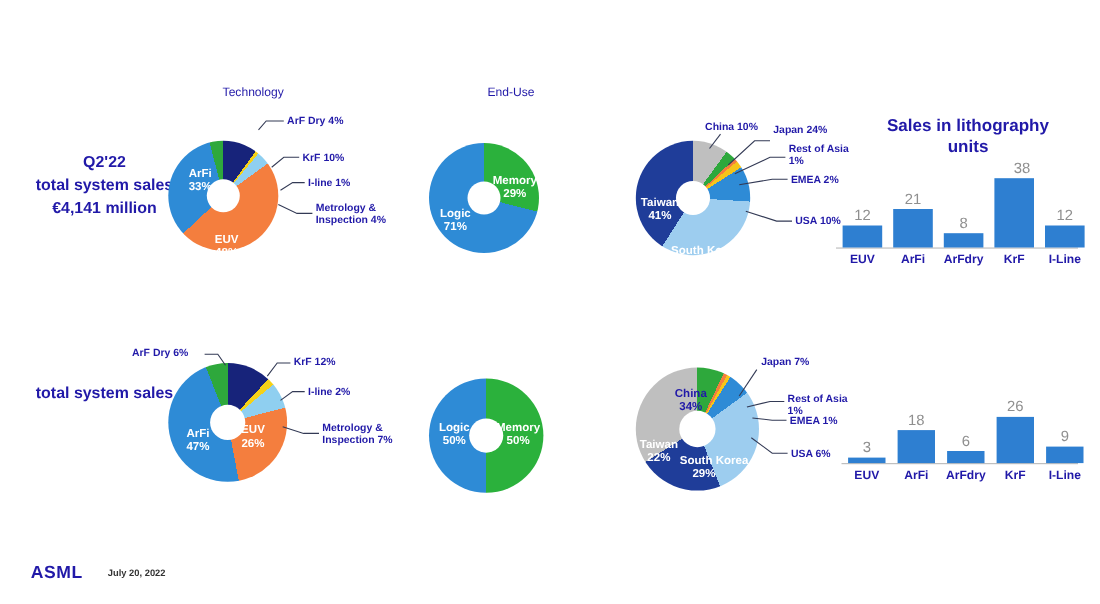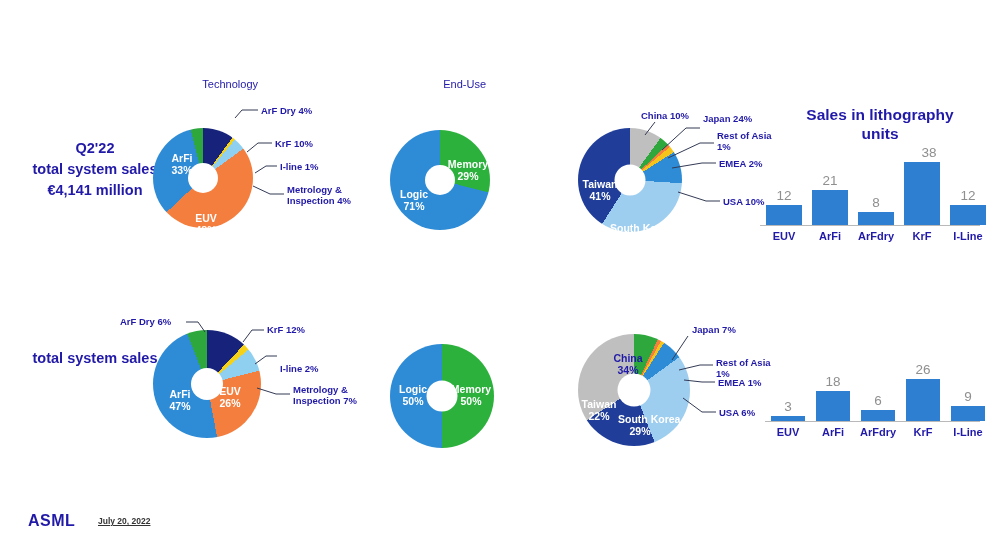--- a/index.html
+++ b/index.html
@@ -67,21 +67,21 @@
     text-align:center;white-space:nowrap;
   }
 
   
   .footer-logo{
     position:absolute;left:28px;top:512px;
     font-size:16px;font-weight:bold;color:#2119a8;letter-spacing:0.5px;
   }
   .footer-date{
     position:absolute;left:98px;top:516px;
-    font-size:8.5px;font-weight:bold;color:#333333;text-decoration:underline;
+    font-size:8.5px;font-weight:bold;color:#333333;
   }
 </style>
 </head>
 <body>
 
 <div class="slide">
 
 
   <div class="col-head head-tech">Technology</div>
   <div class="col-head head-end">End-Use</div>
@@ -212,21 +212,21 @@
     <span>EUV</span><br><span>26%</span>
   </div>
   <svg class="leader-svg" style="left:0;top:0;width:400px;height:500px;">
     <polyline points="205,332 198,322 186,322" fill="none" stroke="#333a55" stroke-width="1"></polyline>
     <polyline points="243,342 252,330 264,330" fill="none" stroke="#333a55" stroke-width="1"></polyline>
     <polyline points="255,364 266,356 277,356" fill="none" stroke="#333a55" stroke-width="1"></polyline>
     <polyline points="257,388 276,394 290,394" fill="none" stroke="#333a55" stroke-width="1"></polyline>
   </svg>
   <div class="callout" style="left:120px;top:316px;">ArF Dry 6%</div>
   <div class="callout" style="left:267px;top:324px;">KrF 12%</div>
-  <div class="callout" style="left:280px;top:351px;margin-top:12px;">I-line 2%</div>
+  <div class="callout" style="left:280px;top:351px;">I-line 2%</div>
   <div class="callout" style="left:293px;top:384px;">
     <span>Metrology &amp;</span><br><span>Inspection 7%</span>
   </div>
 
   <div class="donut" style="left:390px;top:344px;width:104px;height:104px;
        background:conic-gradient(from 0deg,
          #2bb13c 0deg 180deg,
          #2e8bd6 180deg 360deg);">
     <div class="hole" style="width:31px;height:31px;"></div>
   </div>

